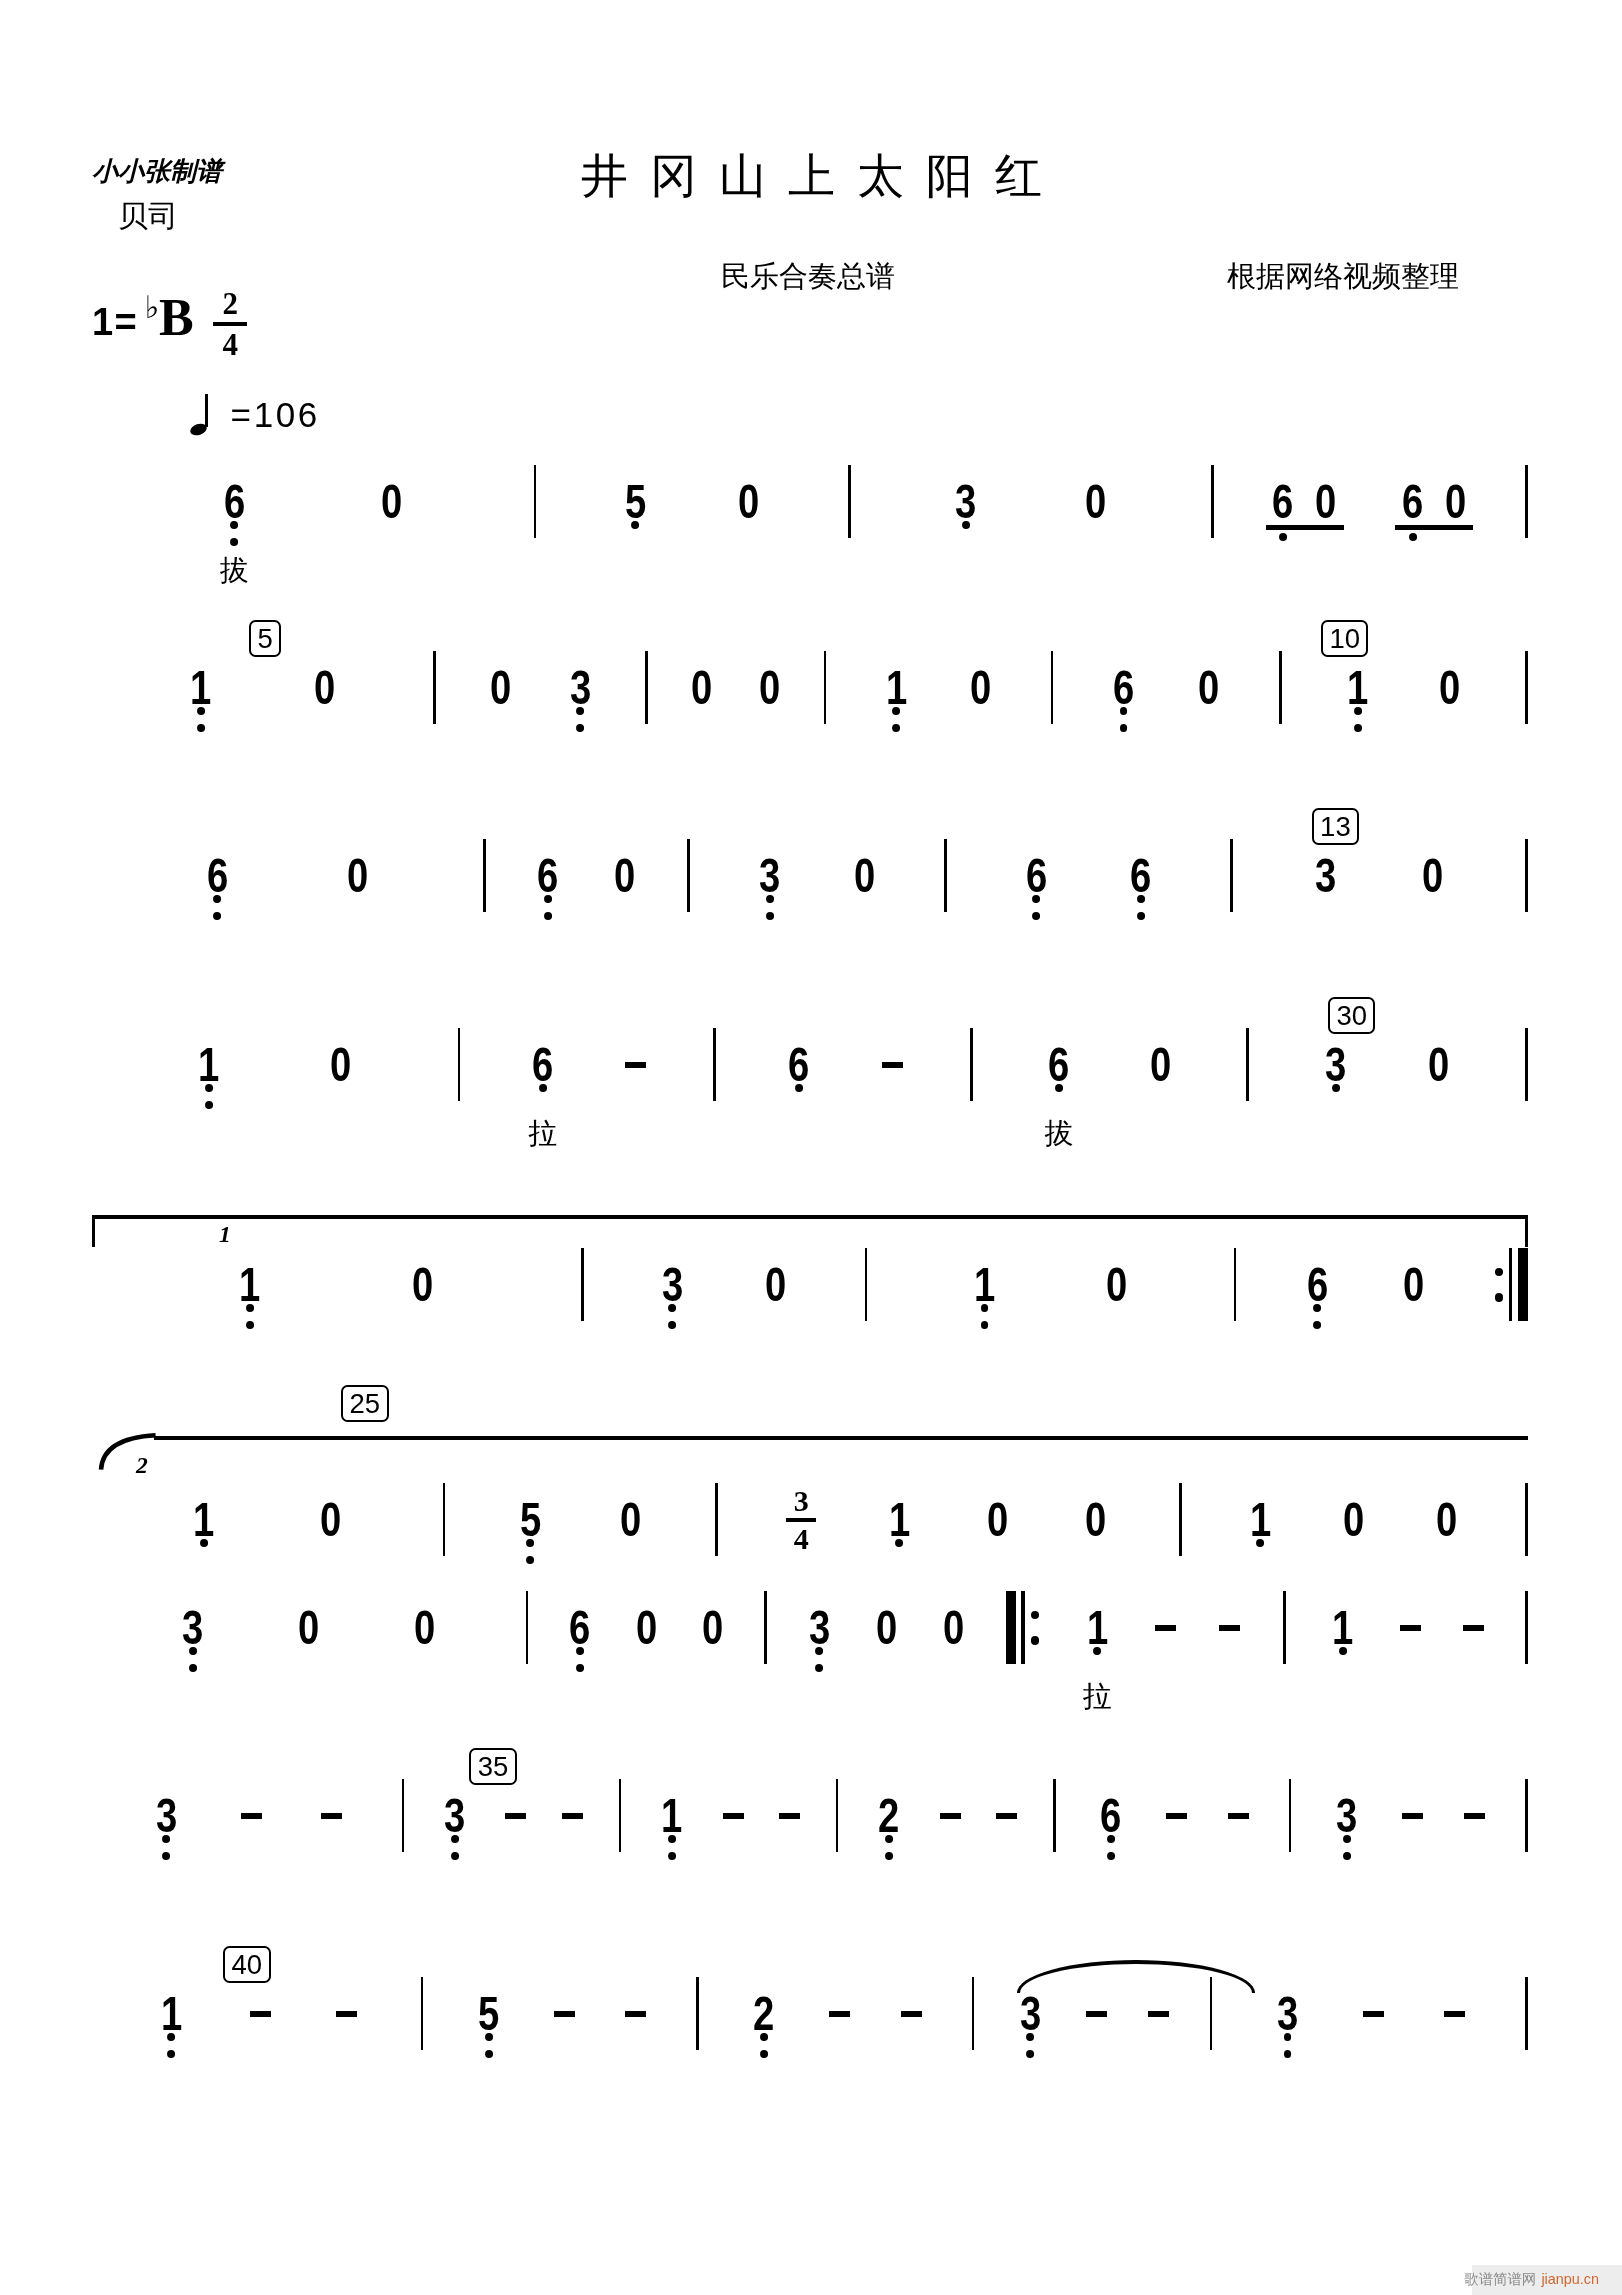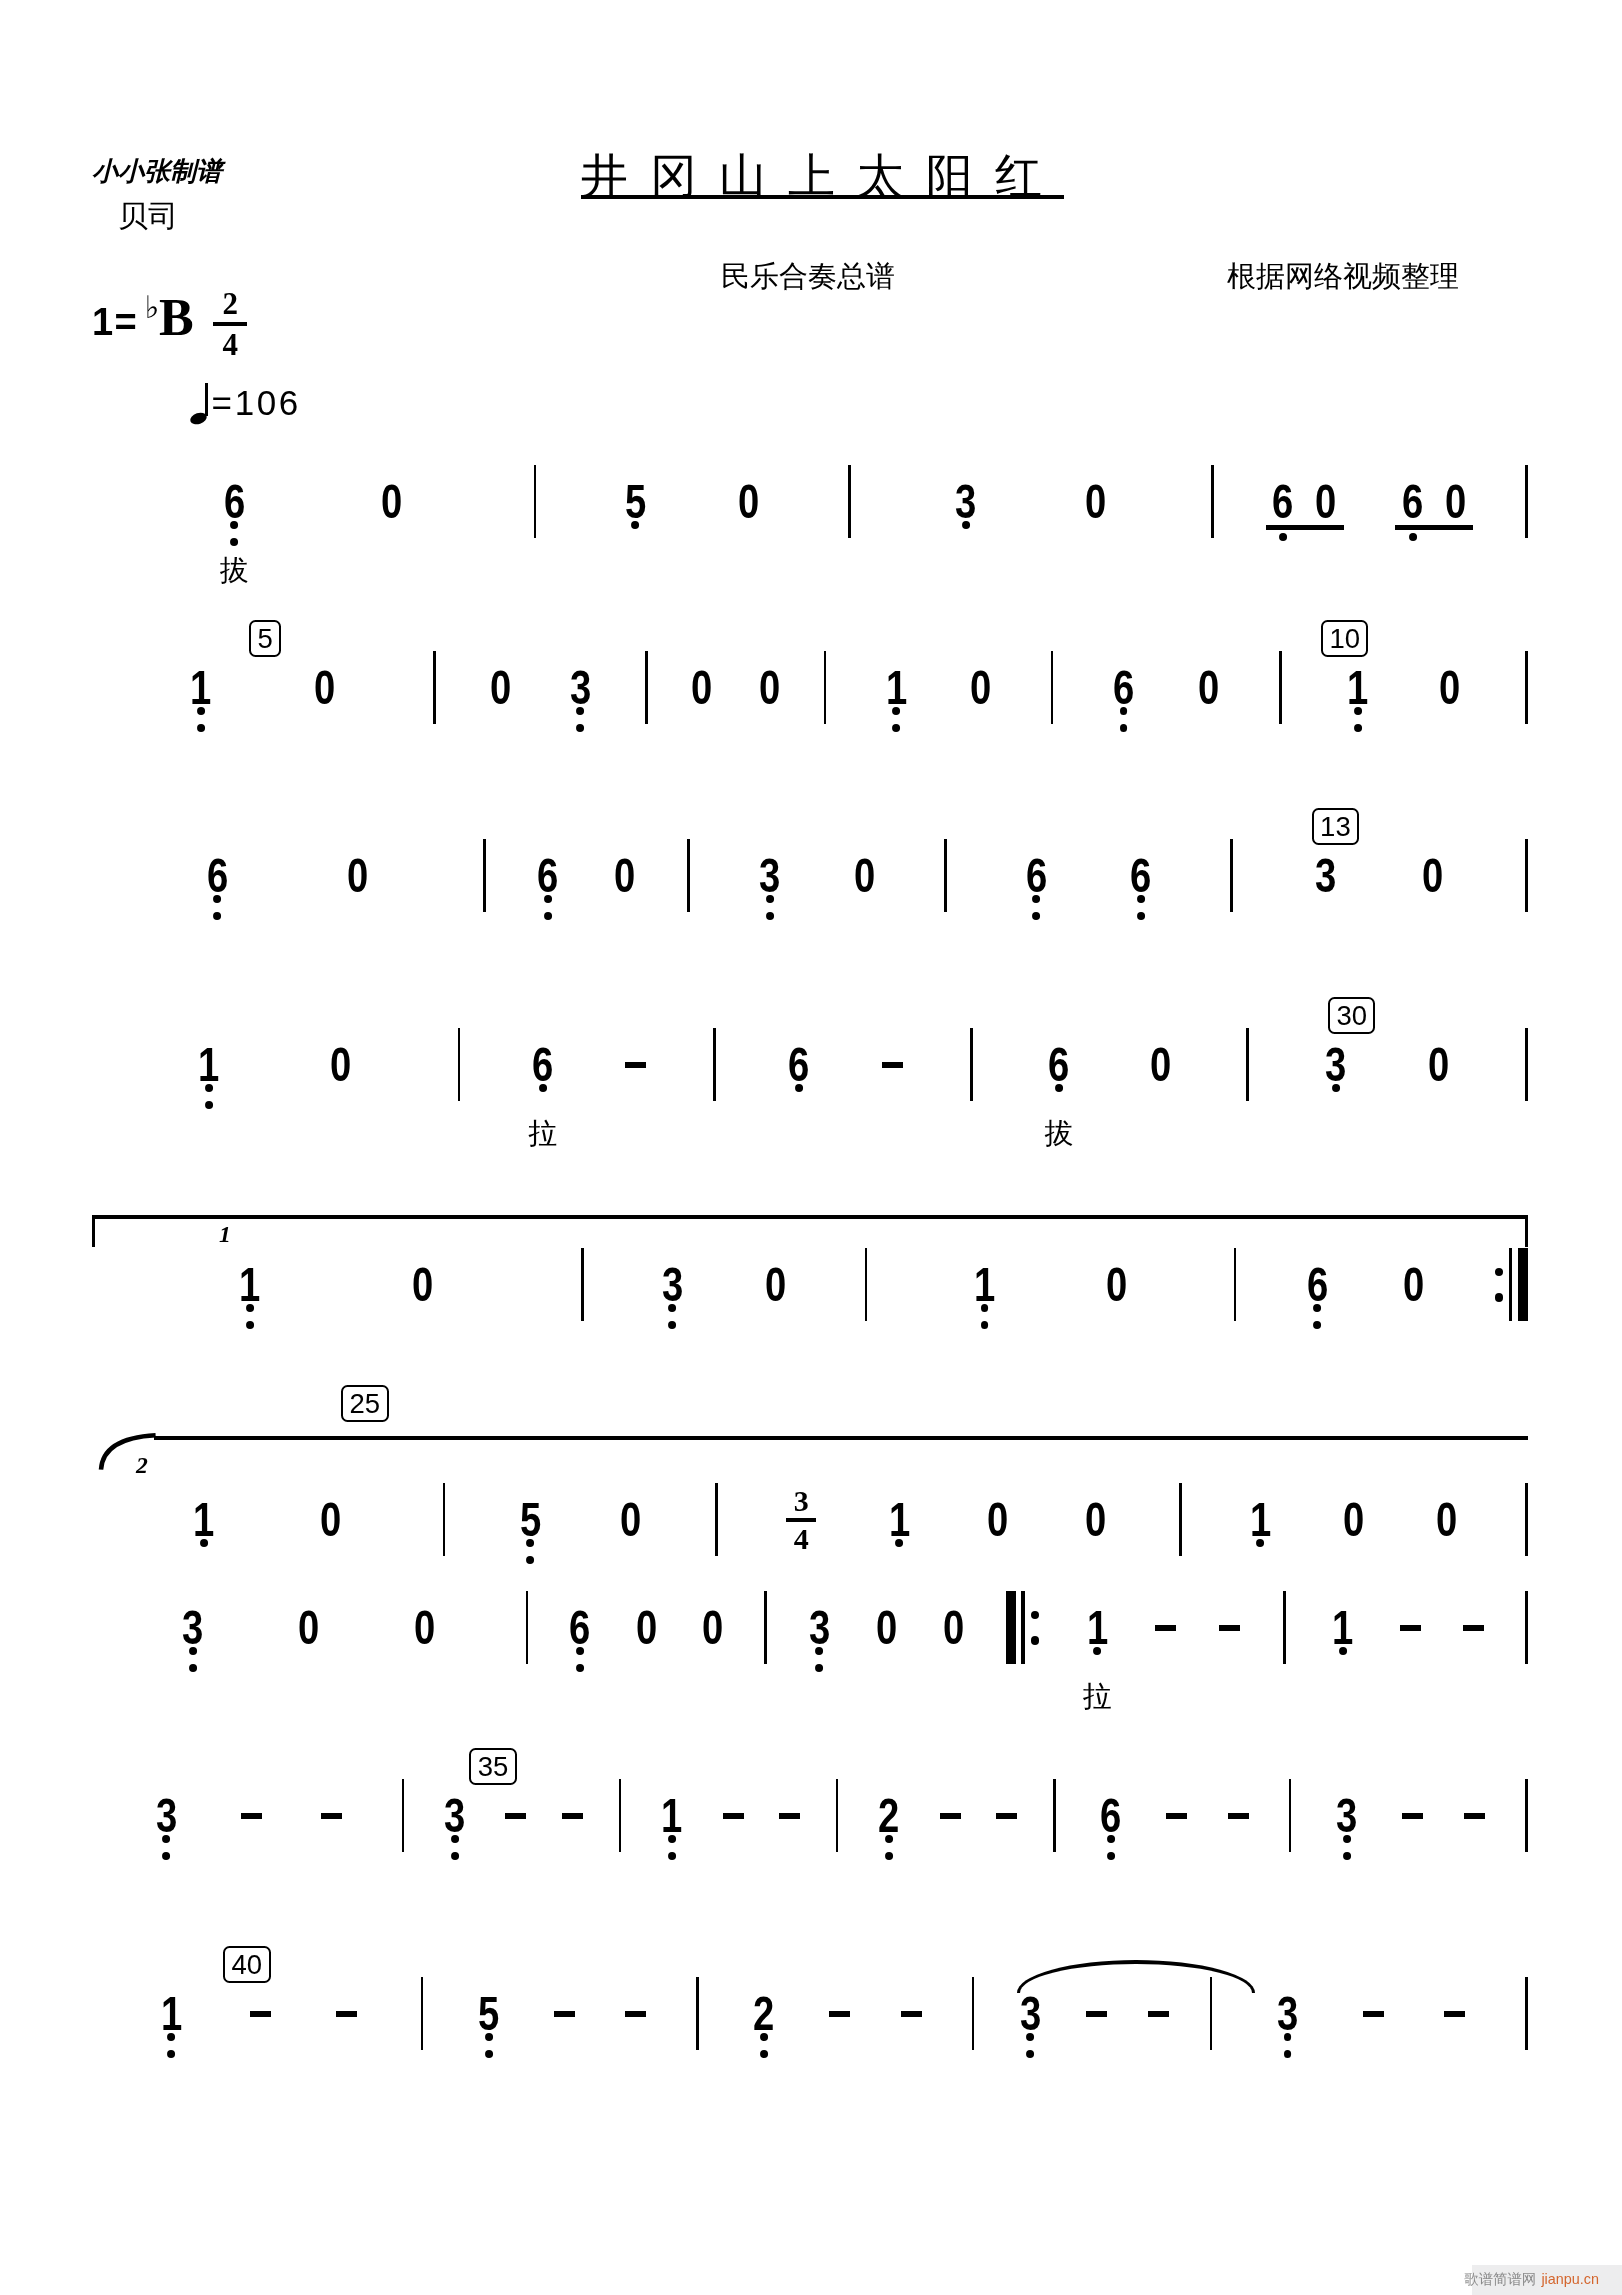--- a/index.html
+++ b/index.html
@@ -5,32 +5,32 @@
   html,body{margin:0;padding:0;background:#e8e8e8;}
   .page{
     position:relative;width:1623px;height:2295px;background:#ffffff;
     font-family:"Liberation Sans",sans-serif;color:#000;overflow:hidden;
   }
   
   .header{position:relative;height:373px;}
   .credit{position:absolute;left:92px;top:154px;font:italic 700 26px "Liberation Serif",serif;}
   .part{position:absolute;left:92px;top:196px;font:30px "Liberation Serif",serif;margin-left:26px;}
   .title{position:absolute;left:0;right:0;top:145px;text-align:center;
-         font:47px "Liberation Serif",serif;letter-spacing:22px;padding-left:22px;text-decoration:underline;}
+         font:47px "Liberation Serif",serif;letter-spacing:22px;padding-left:22px;}
   .subtitle{position:absolute;left:721px;top:257px;font:29px "Liberation Serif",serif;text-align:center;}
   .source{position:absolute;right:164px;top:257px;font:29px "Liberation Serif",serif;}
   .keysig{position:absolute;left:92px;top:288px;display:flex;align-items:flex-start;height:75px;}
   .k-pre{font:700 38px "Liberation Sans",sans-serif;margin-top:13px;letter-spacing:1.3px;}
   .k-flat{font:700 31px "DejaVu Sans",sans-serif;margin:1.3px 0 0 6.5px;}
   .k-letter{font:700 52px "Liberation Serif",serif;line-height:1;margin-top:3.9px;}
   .k-frac{display:flex;flex-direction:column;align-items:center;margin-left:19.6px;}
   .k-frac .fn{font:700 31px "Liberation Serif",serif;line-height:1;}
   .k-frac .fb{width:34px;height:3.9px;background:#000;margin:3.3px 0;}
   
-  .tempo-row{display:flex;align-items:flex-start;height:65px;gap:2px;}
+  .tempo-row{display:flex;align-items:center;height:65px;gap:21px;}
   .qnote{position:relative;width:19.6px;height:42px;flex:0 0 auto;}
   .qnote .stem{position:absolute;right:1.3px;top:0;width:3.3px;height:33px;background:#000;}
   .qnote .head{position:absolute;left:0;bottom:1.3px;width:17px;height:11px;background:#000;
                border-radius:50%;transform:rotate(-18deg);}
   .tempo-txt{font:35px "Liberation Sans",sans-serif;letter-spacing:2.6px;}
   
   .marker{position:absolute;border:2px solid #000;border-radius:6.5px;padding:1.3px 6.5px;
           font:27.5px "Liberation Sans",sans-serif;background:#fff;line-height:1.1;z-index:3;}
   .tempo-row .marker{position:static;transform:translateY(-23.6px);}
   

